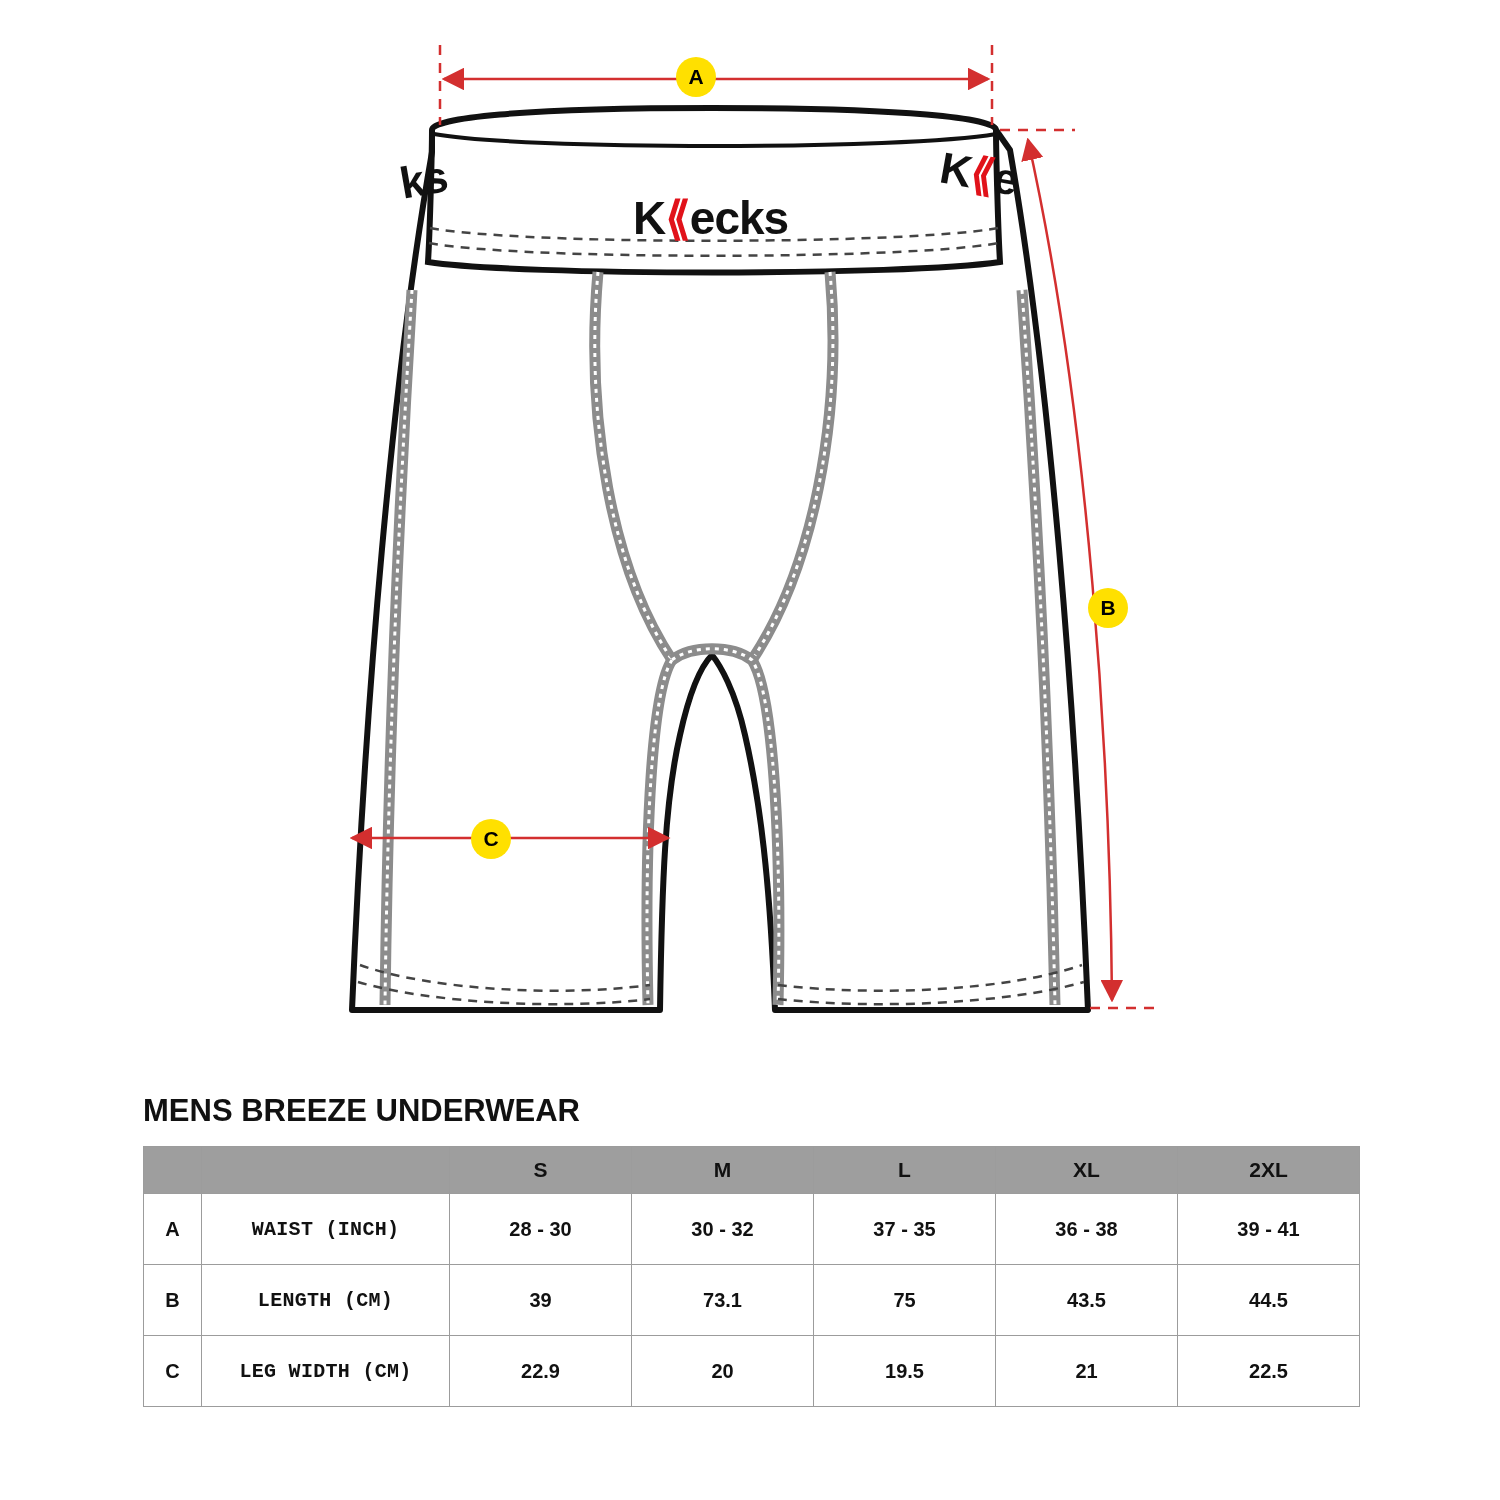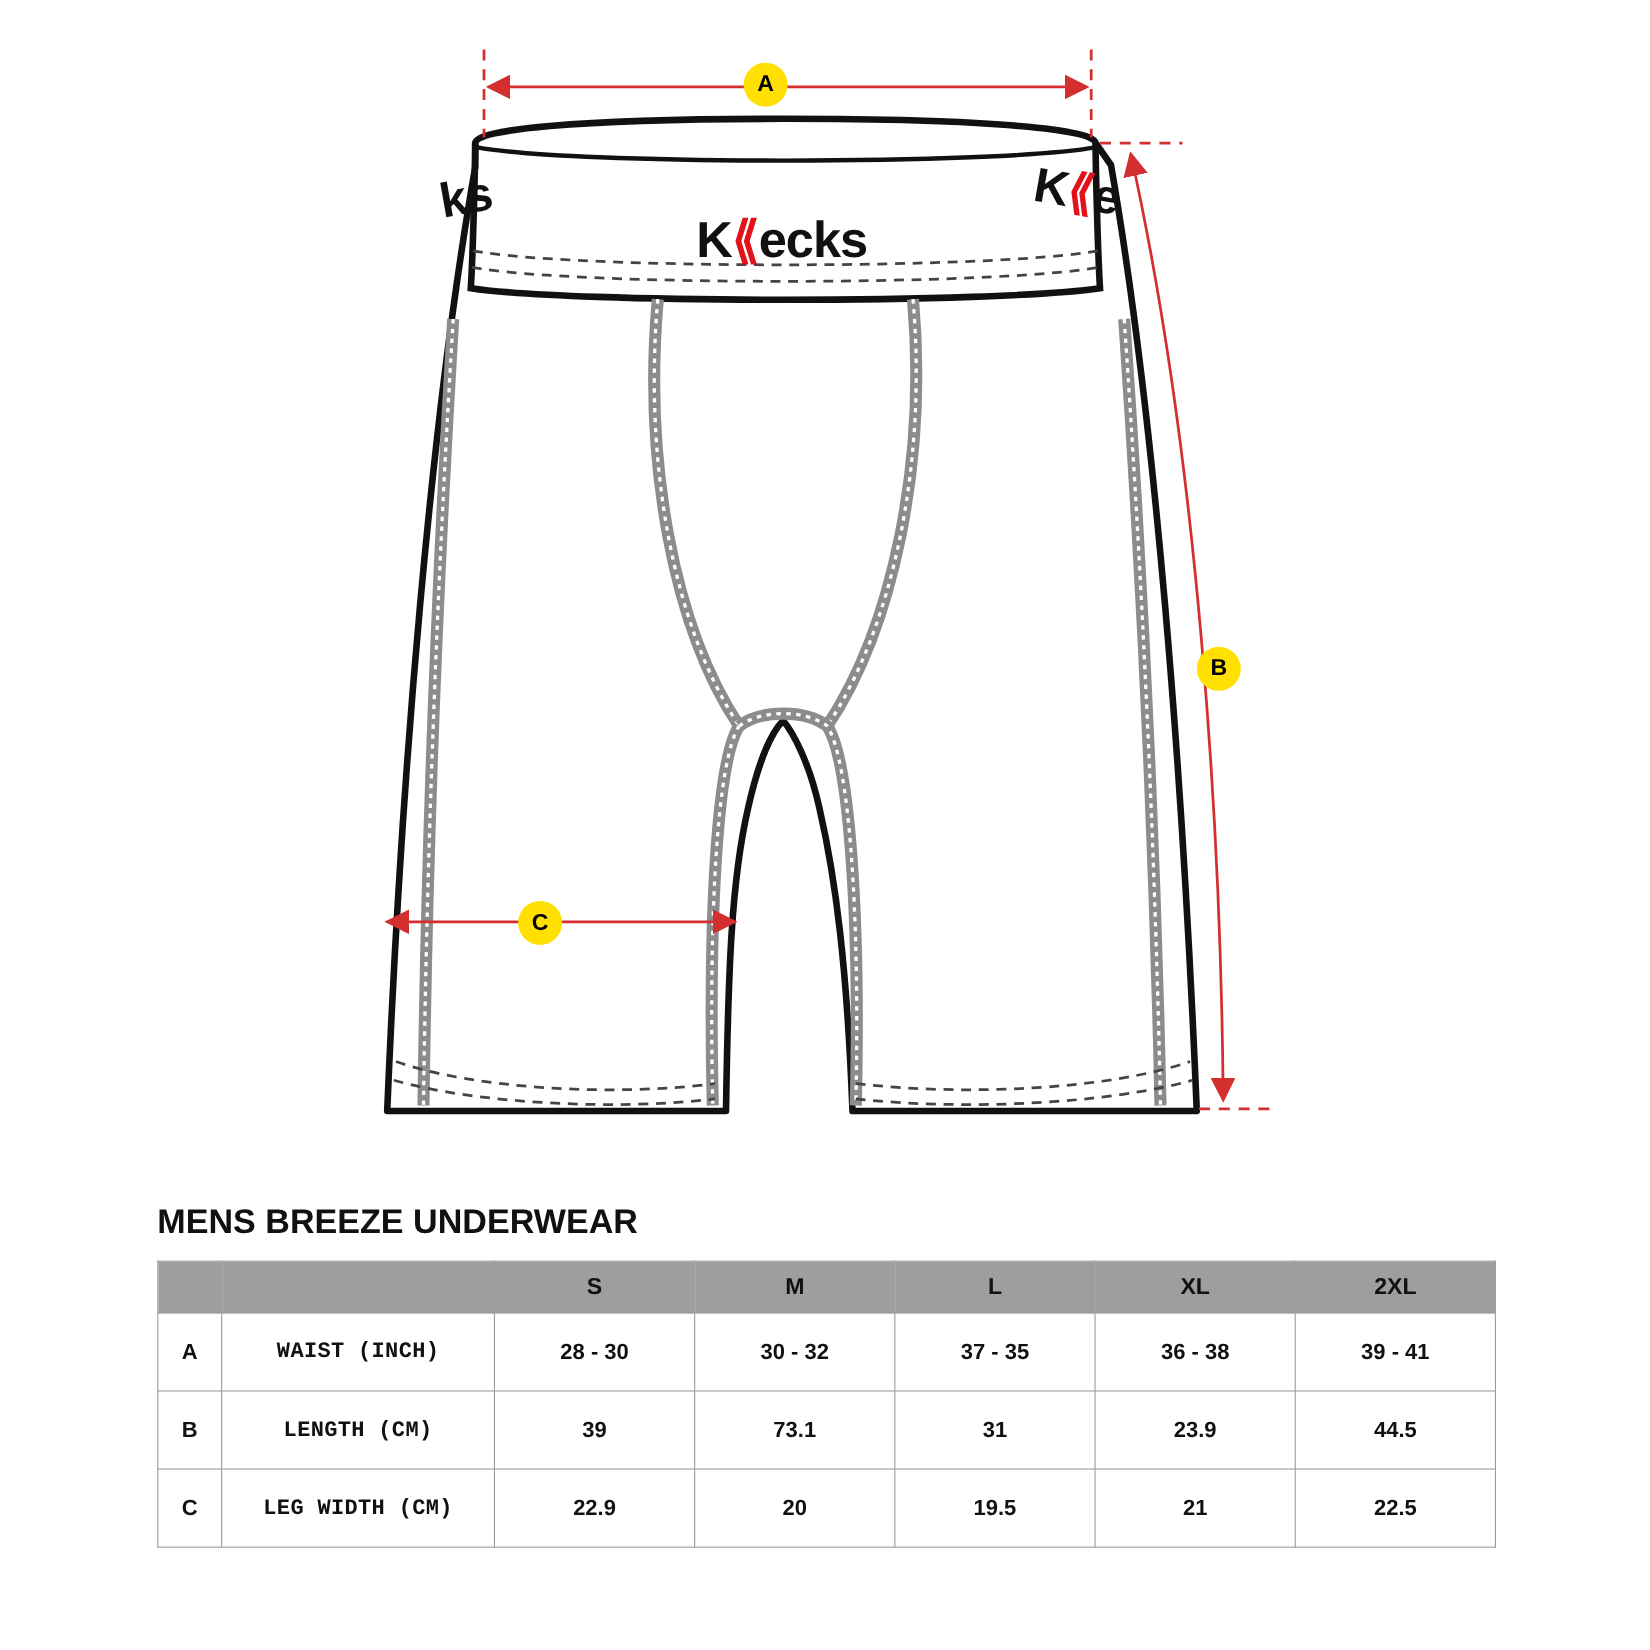--- a/index.html
+++ b/index.html
@@ -259,22 +259,22 @@
           <td>30 - 32</td>
           <td>37 - 35</td>
           <td>36 - 38</td>
           <td>39 - 41</td>
         </tr>
         <tr>
           <td class="letter-cell">B</td>
           <td class="label-cell">LENGTH (CM)</td>
           <td>39</td>
           <td>73.1</td>
-          <td>31</td>
-          <td>23.9</td>
+          <td>75</td>
+          <td>43.5</td>
           <td>44.5</td>
         </tr>
         <tr>
           <td class="letter-cell">C</td>
           <td class="label-cell">LEG WIDTH (CM)</td>
           <td>22.9</td>
           <td>20</td>
           <td>19.5</td>
           <td>21</td>
           <td>22.5</td>

